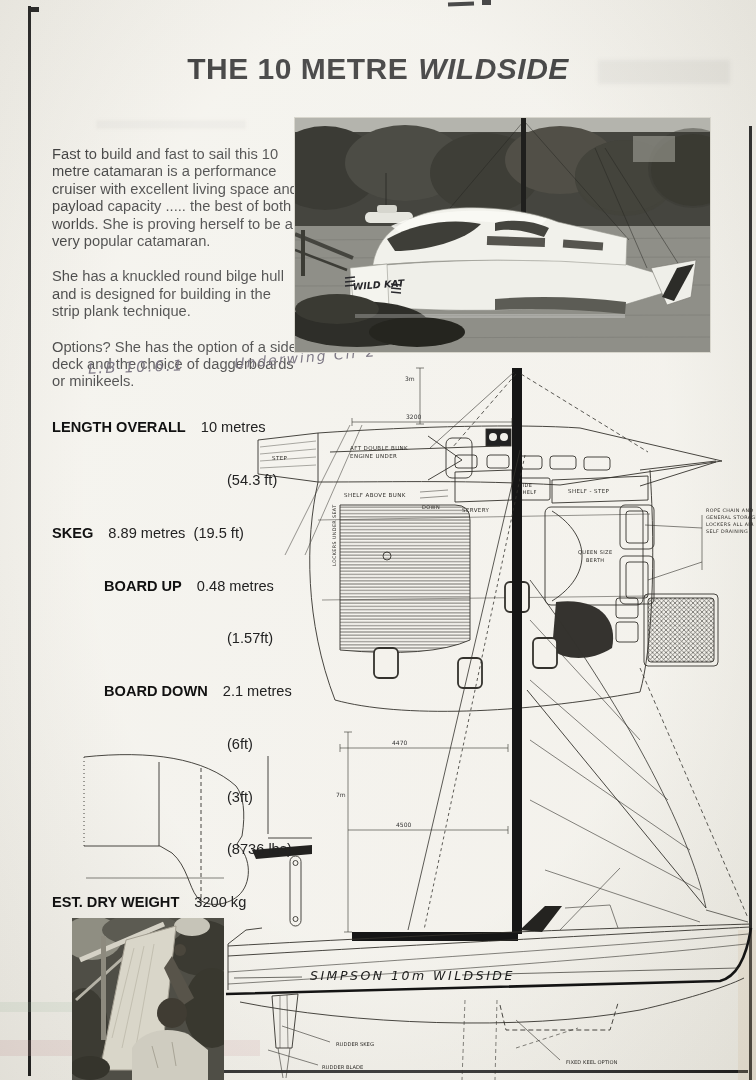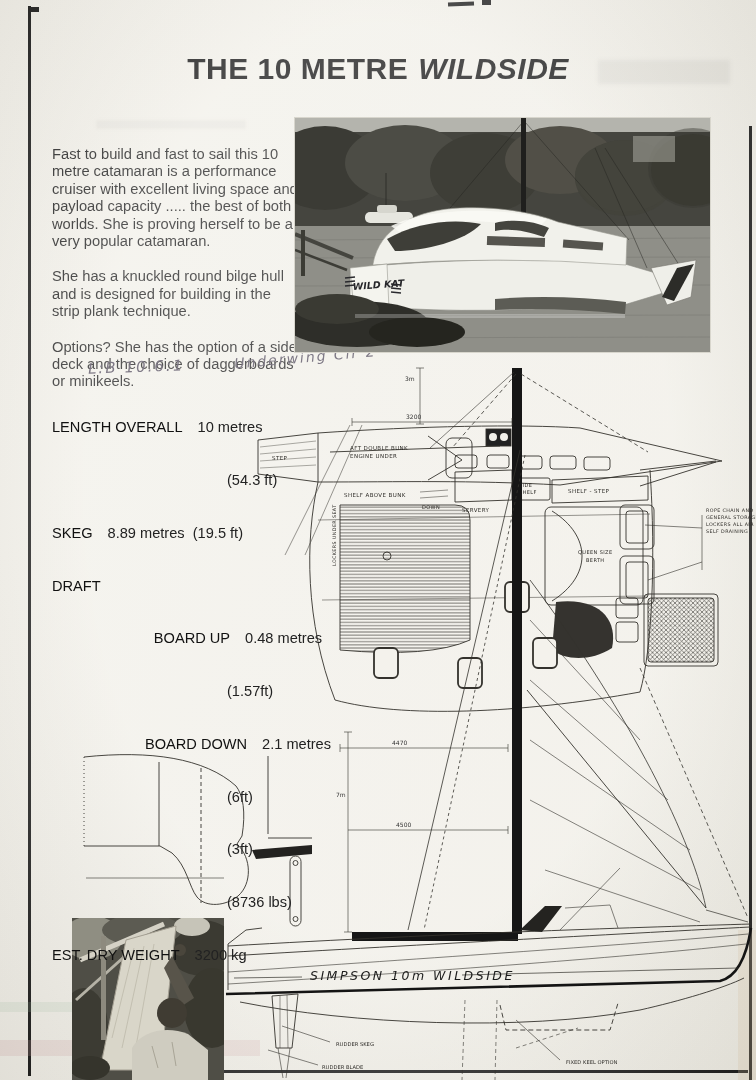--- a/index.html
+++ b/index.html
@@ -27,22 +27,22 @@
   .intro p{margin:0 0 18px 0;}
 
   
   .hand{position:absolute;font-family:"DejaVu Sans",sans-serif;font-style:italic;
     color:#544d5e;font-size:15px;letter-spacing:2px;white-space:nowrap;}
   .hand.h1{left:88px;top:358px;transform:rotate(-2deg);}
   .hand.h2{left:234px;top:349px;transform:rotate(-5deg);font-size:14px;}
 
   
   .specs{position:absolute;left:52px;top:384px;width:320px;font-size:14.6px;line-height:17.6px;white-space:pre;z-index:3;}
-  .specs .lab{font-weight:normal;margin-right:15px;color:#111;}
-  .i1{padding-left:52px;text-align:center;}
+  .specs .lab{font-weight:bold;margin-right:15px;color:#111;}
+  .i1{padding-left:52px;}
   .c1{padding-left:175px;}
 
   .draw{position:absolute;left:0;top:0;z-index:1;}
   .photo{position:absolute;overflow:hidden;z-index:2;}
   .photo-top{left:295px;top:118px;width:415px;height:234px;background:#9a9a93;box-shadow:0 0 0 1px #d8d6cd;}
   .photo-bottom{left:72px;top:918px;width:152px;height:162px;background:#4f4e46;}
 </style>
 </head>
 <body>
 
@@ -70,21 +70,20 @@
     <p>Options? She has the option of a side deck and the choice of daggerboards or minikeels.</p>
   </div>
 
   <div class="hand h1">L:B 10.6:1</div>
   <div class="hand h2">Underwing Clr 2'</div>
 
   <div class="specs">
     <div><span class="lab">LENGTH OVERALL</span><span>10 metres</span></div>
     <div class="c1"><span>(54.3 ft)</span></div>
     <div><span class="lab">SKEG</span><span>8.89 metres  (19.5 ft)</span></div>
-    <div><span class="lab">DRAFT</span></div>
     <div class="i1"><span class="lab">BOARD UP</span><span>0.48 metres</span></div>
     <div class="c1"><span>(1.57ft)</span></div>
     <div class="i1"><span class="lab">BOARD DOWN</span><span>2.1 metres</span></div>
     <div class="c1"><span>(6ft)</span></div>
     <div class="c1"><span>(3ft)</span></div>
     <div class="c1"><span>(8736 lbs)</span></div>
     <div><span class="lab">EST. DRY WEIGHT</span><span>3200 kg</span></div>
     
     
     

